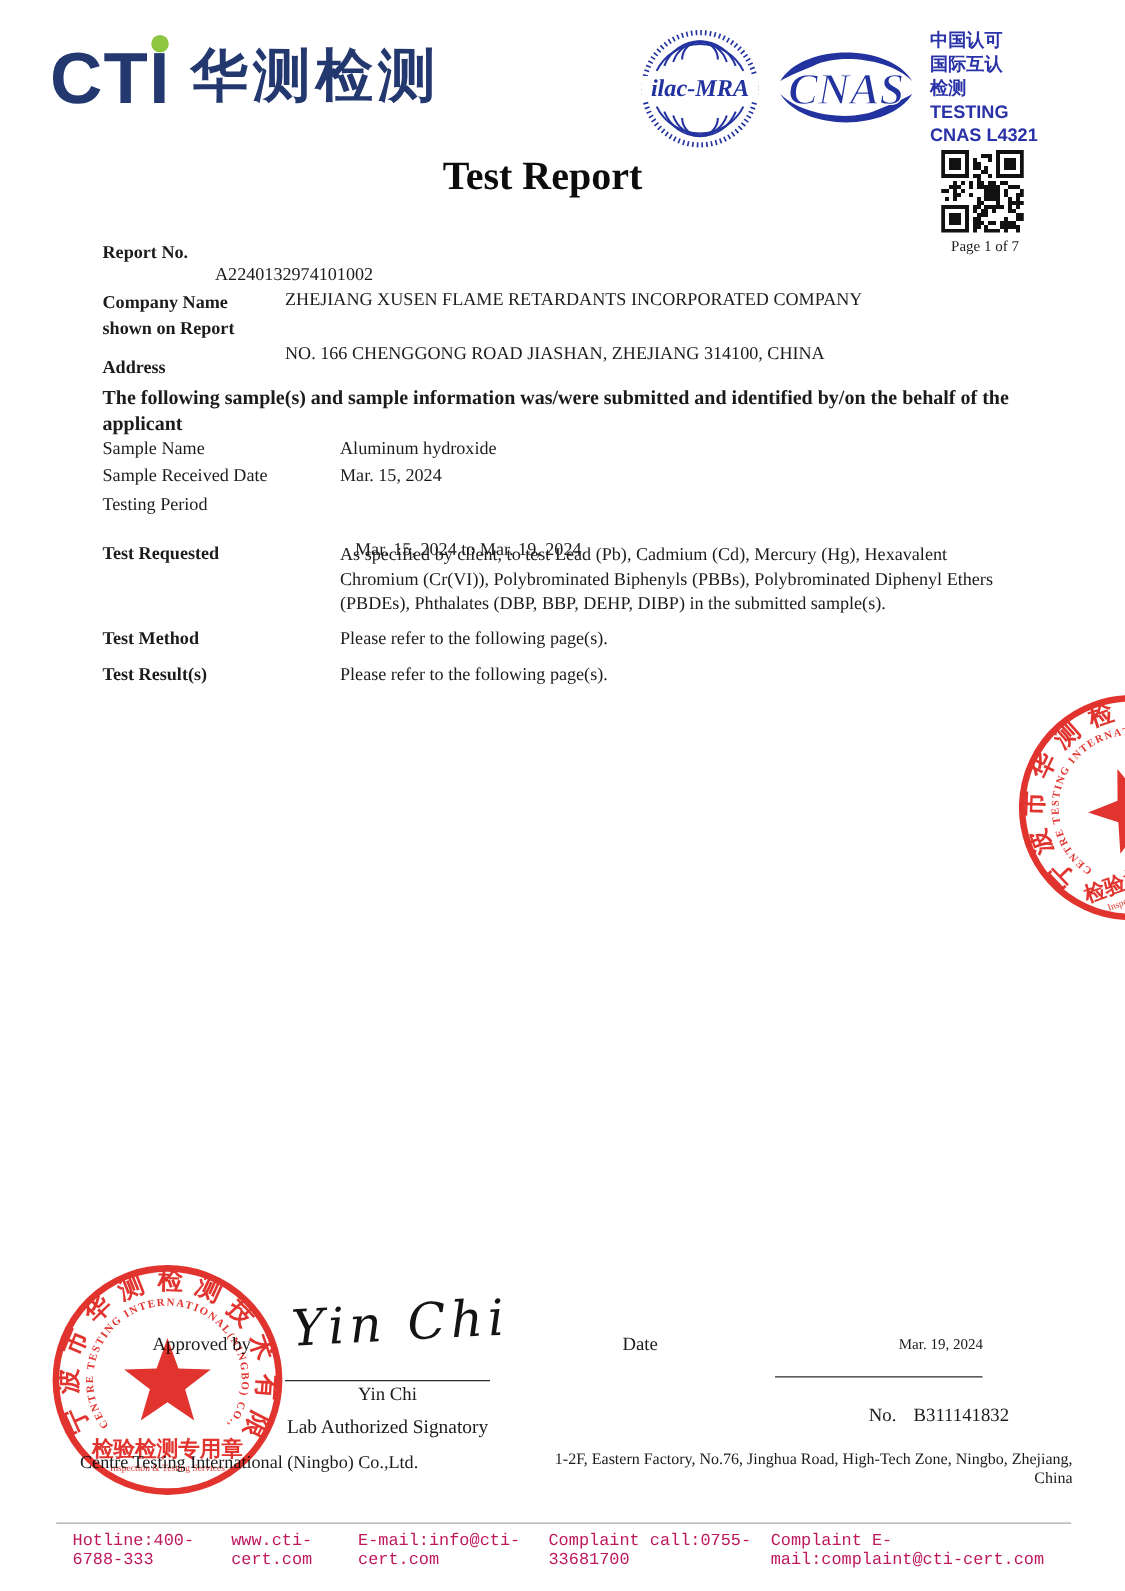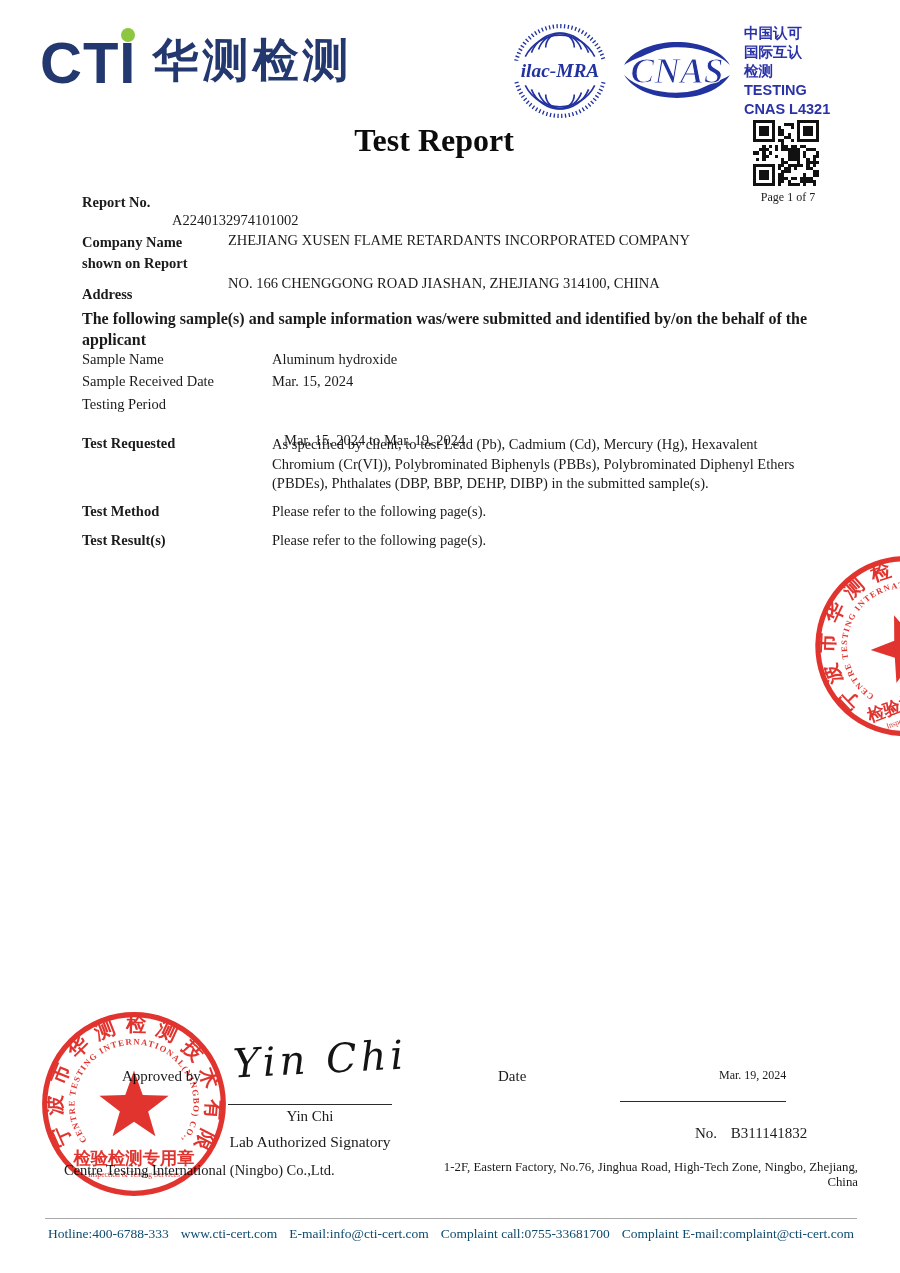--- a/index.html
+++ b/index.html
@@ -33,22 +33,22 @@
   .stamp-left{left:38px;top:1008px;}
 
   
   .script-sig{left:233px;top:1036px;font-family:"DejaVu Serif",serif;font-style:italic;
               font-size:40px;color:#141414;transform:rotate(-3deg);letter-spacing:4px;}
   .sig-line{left:228px;top:1104px;width:164px;border-top:1.6px solid #2b2b2b;}
   .date-line{left:620px;top:1101px;width:166px;border-top:1.6px solid #2b2b2b;}
 
   
   .footer-rule{left:45px;top:1218px;width:812px;border-top:1.5px solid #a9a9a9;}
-  .footer-row{left:48px;top:1226px;width:806px;display:flex;justify-content:space-between;
-              font-family:Liberation Serif, serif;font-size:13.5px;color:#0c4a6e;}
+  .footer-row{left:58px;top:1226px;width:806px;display:flex;justify-content:space-between;
+              font-family:Liberation Mono, monospace;font-size:13.5px;color:#be185d;}
   svg text{font-family:"Liberation Serif",serif;}
 </style>
 </head>
 <body>
 
 <div class="page">
 
   <div class="abs cti-wrap">
     <div class="cti-mark">
       <span>CTI</span>

